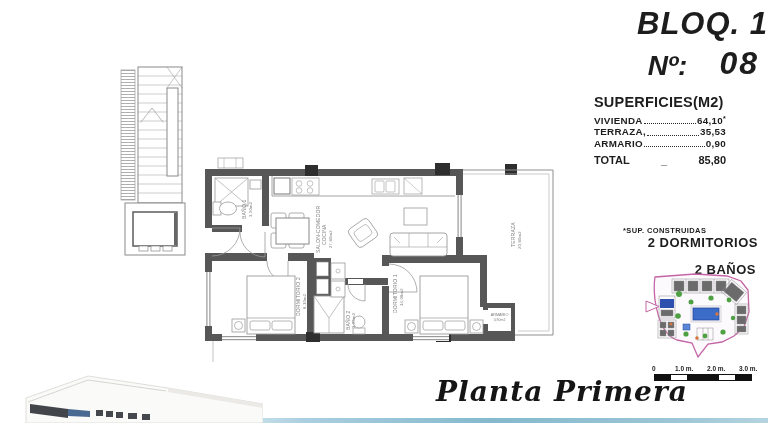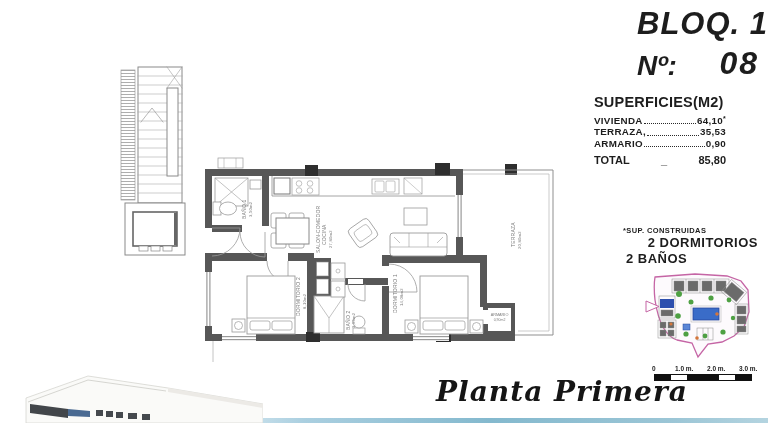--- a/index.html
+++ b/index.html
@@ -3,32 +3,32 @@
 <meta charset="utf-8">
 <style>
   html,body{margin:0;padding:0;}
   body{
     width:768px;height:423px;position:relative;background:#ffffff;
     font-family:"Liberation Sans", sans-serif;color:#1d1d1d;overflow:hidden;
   }
   
   .hdr{position:absolute;left:637px;top:6px;width:122px;font-style:italic;}
   .hdr .bloq{font-size:31px;font-weight:700;letter-spacing:1px;white-space:nowrap;}
-  .hdr .numrow{display:flex;justify-content:space-between;align-items:flex-end;margin-top:3px;}
+  .hdr .numrow{display:flex;justify-content:flex-end;align-items:flex-end;margin-top:3px;gap:32px;}
   .hdr .numlbl{font-size:28px;font-weight:700;}
   .hdr .numval{font-size:32px;font-weight:700;letter-spacing:2px;}
   .surf{position:absolute;left:594px;top:94px;width:132px;}
   .surf .title{font-size:14.5px;font-weight:700;letter-spacing:.2px;margin-bottom:5px;white-space:nowrap;}
   .srow{display:flex;align-items:flex-end;font-size:9.8px;font-weight:700;letter-spacing:.3px;line-height:1.15;}
   .srow .dots{flex:1;border-bottom:1.5px dotted #2a2a2a;margin:0 1px 2px 1px;}
   .srow .note{font-size:7px;position:relative;top:-3px;}
   .total{display:flex;justify-content:space-between;align-items:flex-end;font-size:11px;font-weight:700;margin-top:5px;}
   .constr{position:absolute;left:623px;top:226px;font-size:7.5px;font-weight:600;letter-spacing:.4px;}
   .feat1{position:absolute;left:626px;top:235px;width:132px;text-align:right;font-size:13px;font-weight:700;letter-spacing:.5px;}
-  .feat2{position:absolute;left:626px;top:251px;width:130px;text-align:left;font-size:13px;font-weight:700;letter-spacing:.5px;}
+  .feat2{position:absolute;left:626px;top:262px;width:130px;text-align:right;font-size:13px;font-weight:700;letter-spacing:.5px;}
   
   .scalebar{position:absolute;left:648px;top:365px;width:114px;height:18px;}
   .scalebar .lbl{position:absolute;top:0;font-size:6.5px;font-weight:700;color:#222;}
   .scalebar .bar{position:absolute;left:6px;top:9px;width:96px;height:5px;border:1px solid #111;display:flex;background:#fff;}
   .scalebar .bar i{display:block;height:100%;}
   .scalebar .bar .b{background:#111;}
   .scalebar .bar .w{background:#fff;}
   
   .floor-title{
     position:absolute;left:436px;top:375px;width:234px;text-align:center;

